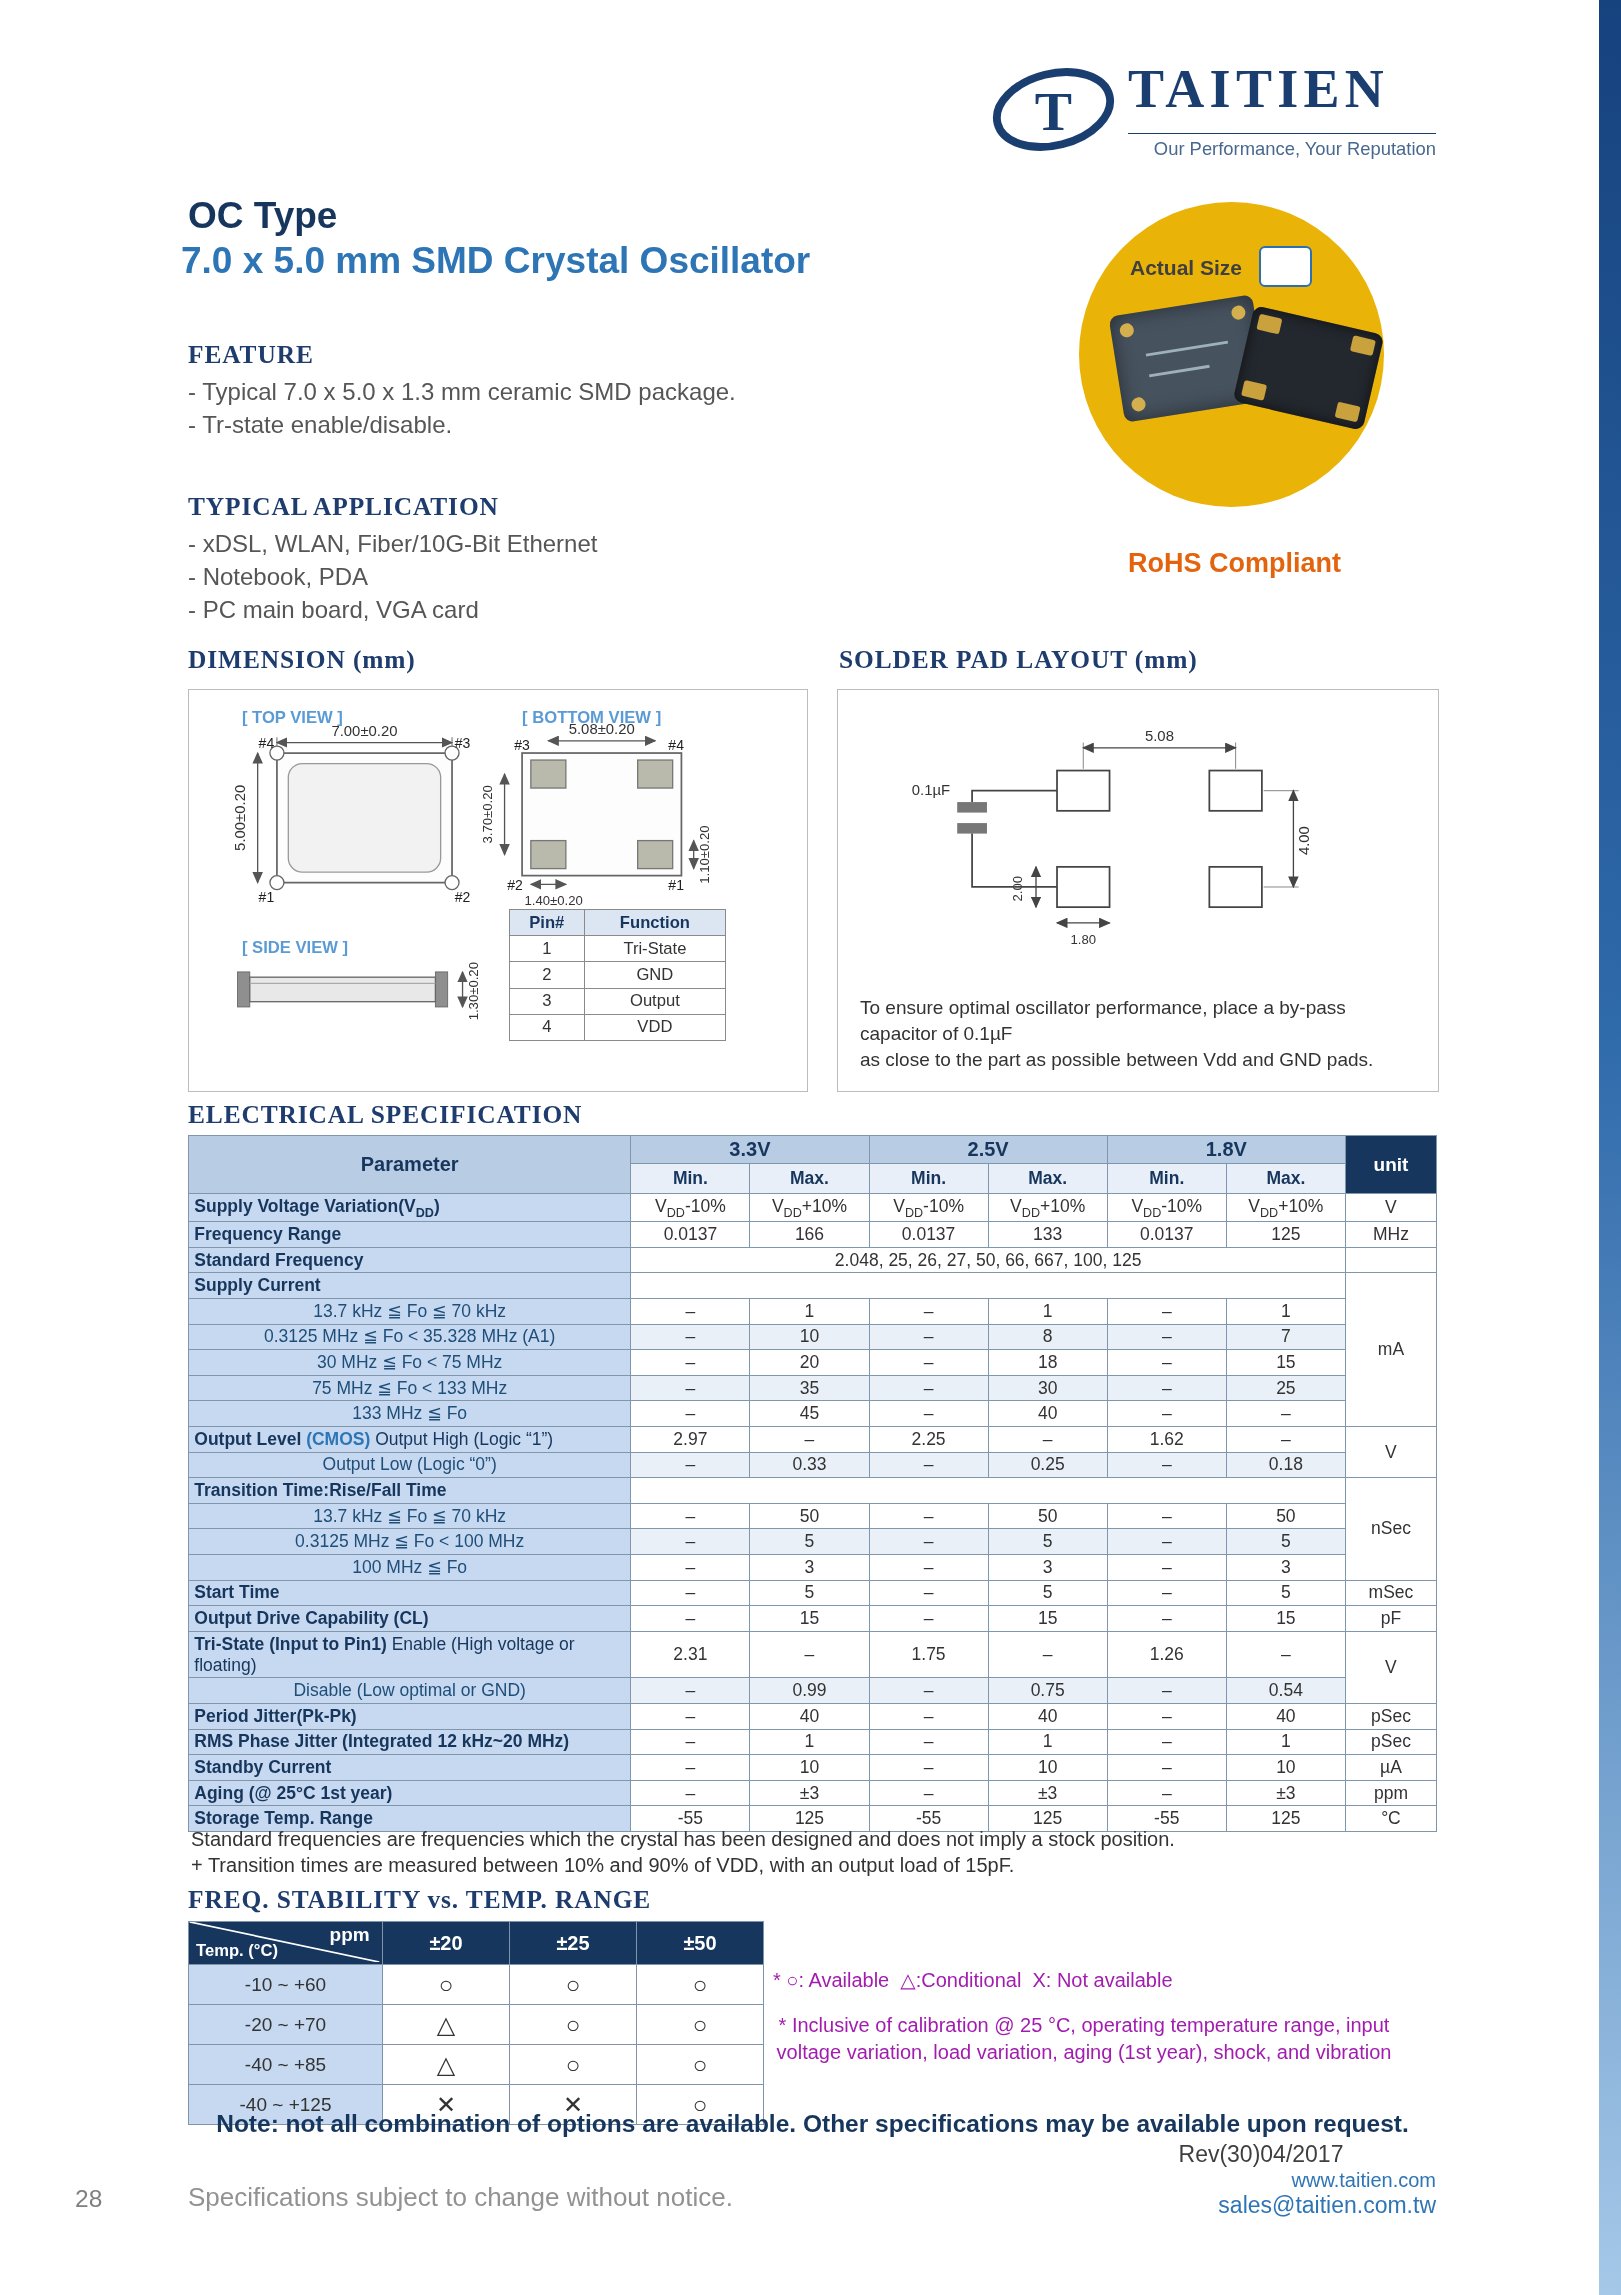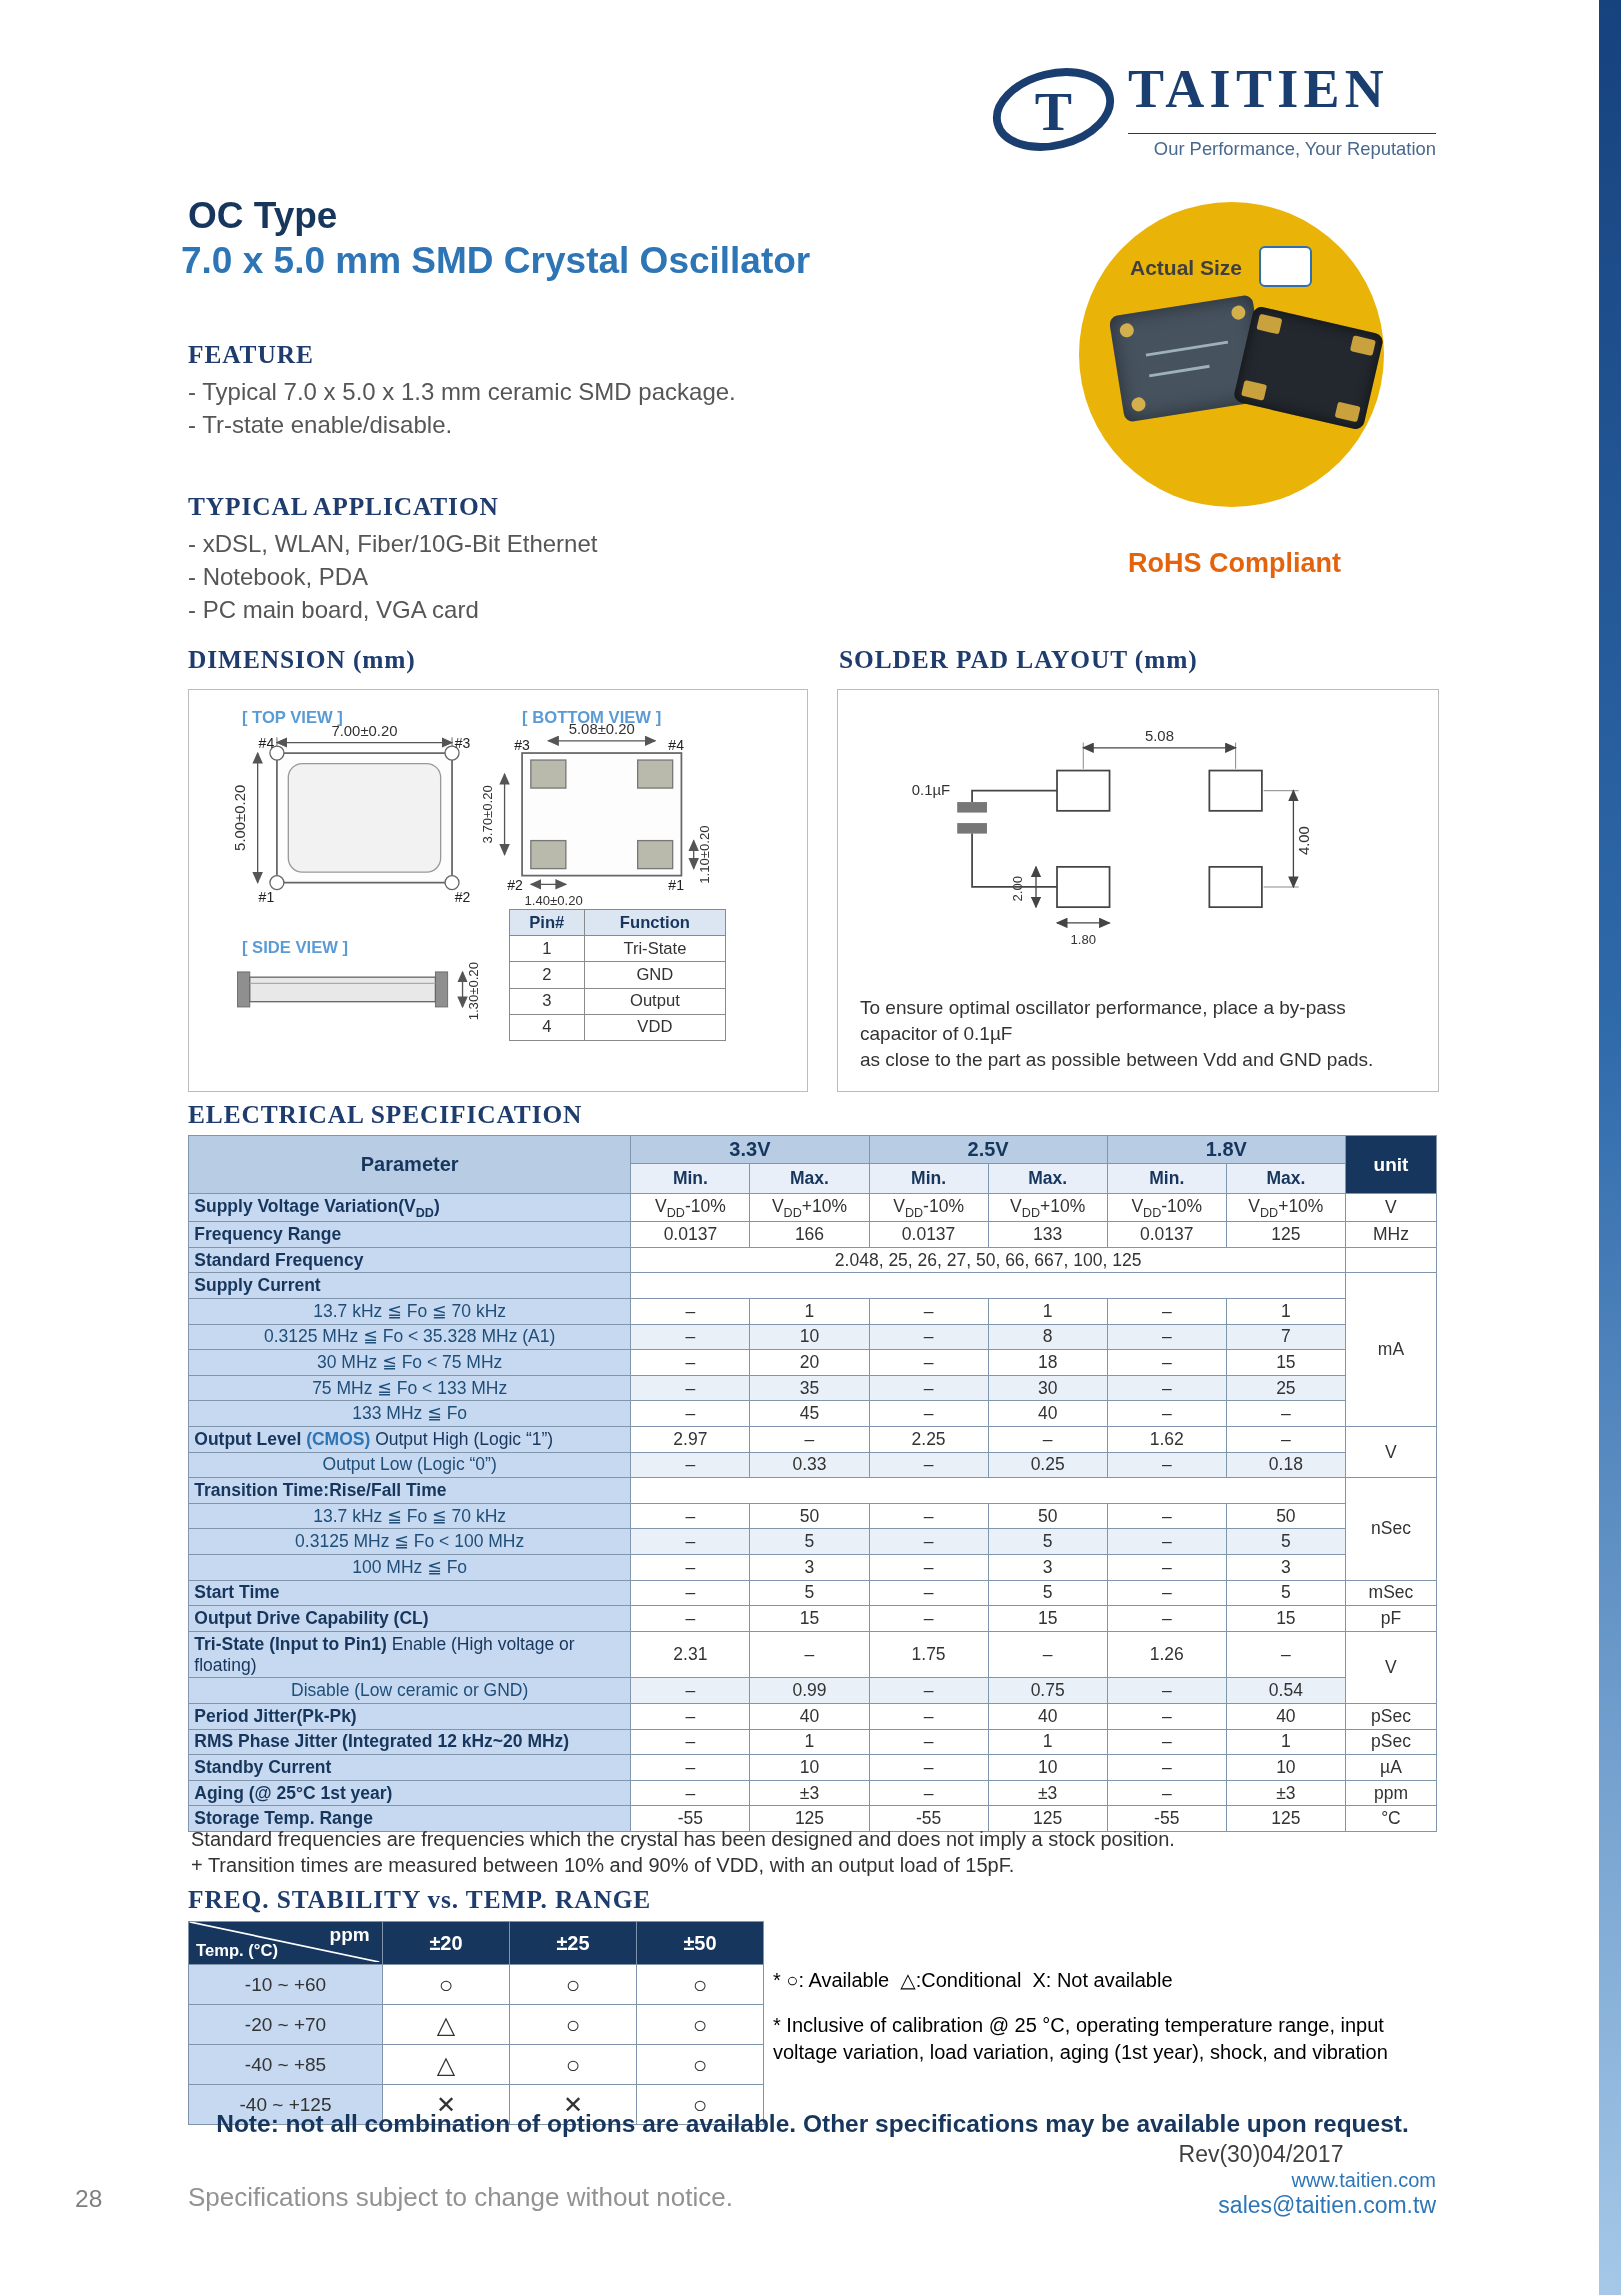--- a/index.html
+++ b/index.html
@@ -105,21 +105,21 @@
   .stab th, .stab td { border:0.9px solid #7f93ab; }
   .stab .corner { position:relative; width:191px; height:40px; background:#17365d; color:#fff; }
   .stab .corner svg { position:absolute; left:0; top:0; }
   .c-top { position:absolute; right:12.3px; top:1.8px; font-size:19px; font-weight:bold; }
   .c-bot { position:absolute; left:7px; bottom:2.6px; font-size:16.6px; font-weight:bold; }
   .stab .s-col { width:124px; background:#17365d; color:#fff; font-size:20px; font-weight:bold; }
   .stab .s-range { width:191px; height:37px; background:#c6d9f0; color:#333;
                    text-align:center; font-size:19px; }
   .stab .s-sym { background:#fff; text-align:center; font-size:24px; color:#333; }
 
-  .legend { position:absolute; left:773px; font-size:20px; color:#000000; white-space:pre-wrap; }
+  .legend { position:absolute; left:773px; font-size:20px; color:#a21caf; white-space:pre-wrap;text-align:center; }
   .lg1 { top:1968px; }
   .lg2 { top:2012px; width:622px; line-height:27px; }
 
   .bottom-note { position:absolute; left:188px; top:2110px; width:1249px; text-align:center;
                  font-size:24.5px; font-weight:bold; color:#17365d; }
 
   
   .rev   { position:absolute; left:1086px; top:2141px; width:350px; text-align:center;
            font-size:23px; color:#3f3f3f; }
   .www   { position:absolute; left:1086px; top:2169px; width:350px; text-align:right;
@@ -487,21 +487,21 @@
           <td class="p main"><b>Tri-State (Input to Pin1)</b> <span class="plain">Enable (High voltage or floating)</span></td>
           <td class="v">2.31</td>
           <td class="v">–</td>
           <td class="v">1.75</td>
           <td class="v">–</td>
           <td class="v">1.26</td>
           <td class="v">–</td>
           <td class="u" rowspan="2">V</td>
         </tr>
         <tr>
-          <td class="p cond">Disable (Low ceramic or GND)</td>
+          <td class="p cond">Disable (Low optimal or GND)</td>
           <td class="v shade">–</td>
           <td class="v shade">0.99</td>
           <td class="v shade">–</td>
           <td class="v shade">0.75</td>
           <td class="v shade">–</td>
           <td class="v shade">0.54</td>
         </tr>
         <tr>
           <td class="p main">Period Jitter(Pk-Pk)</td>
           <td class="v">–</td>

